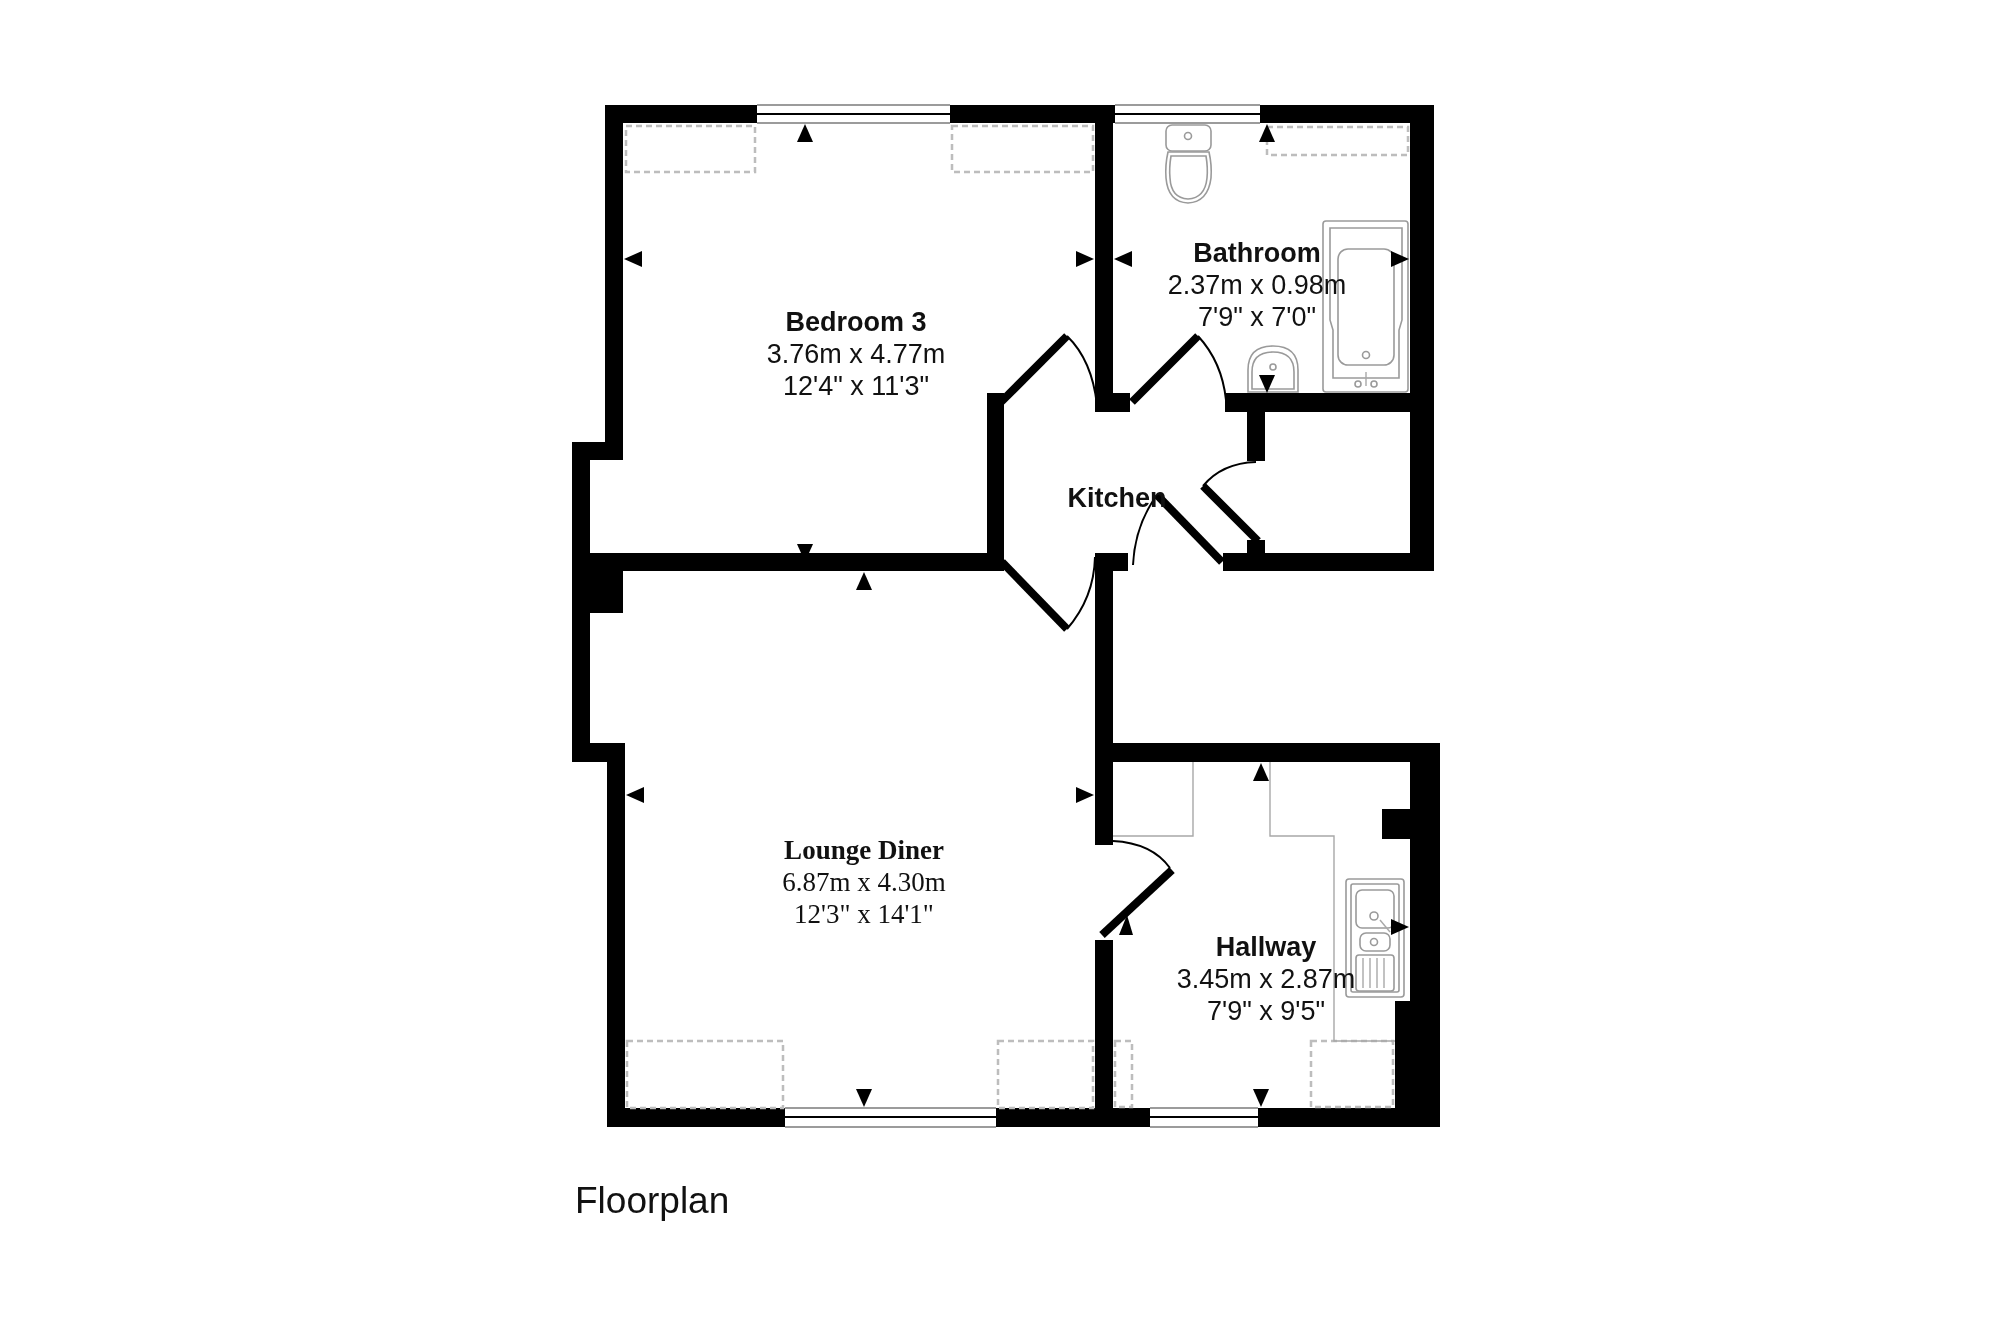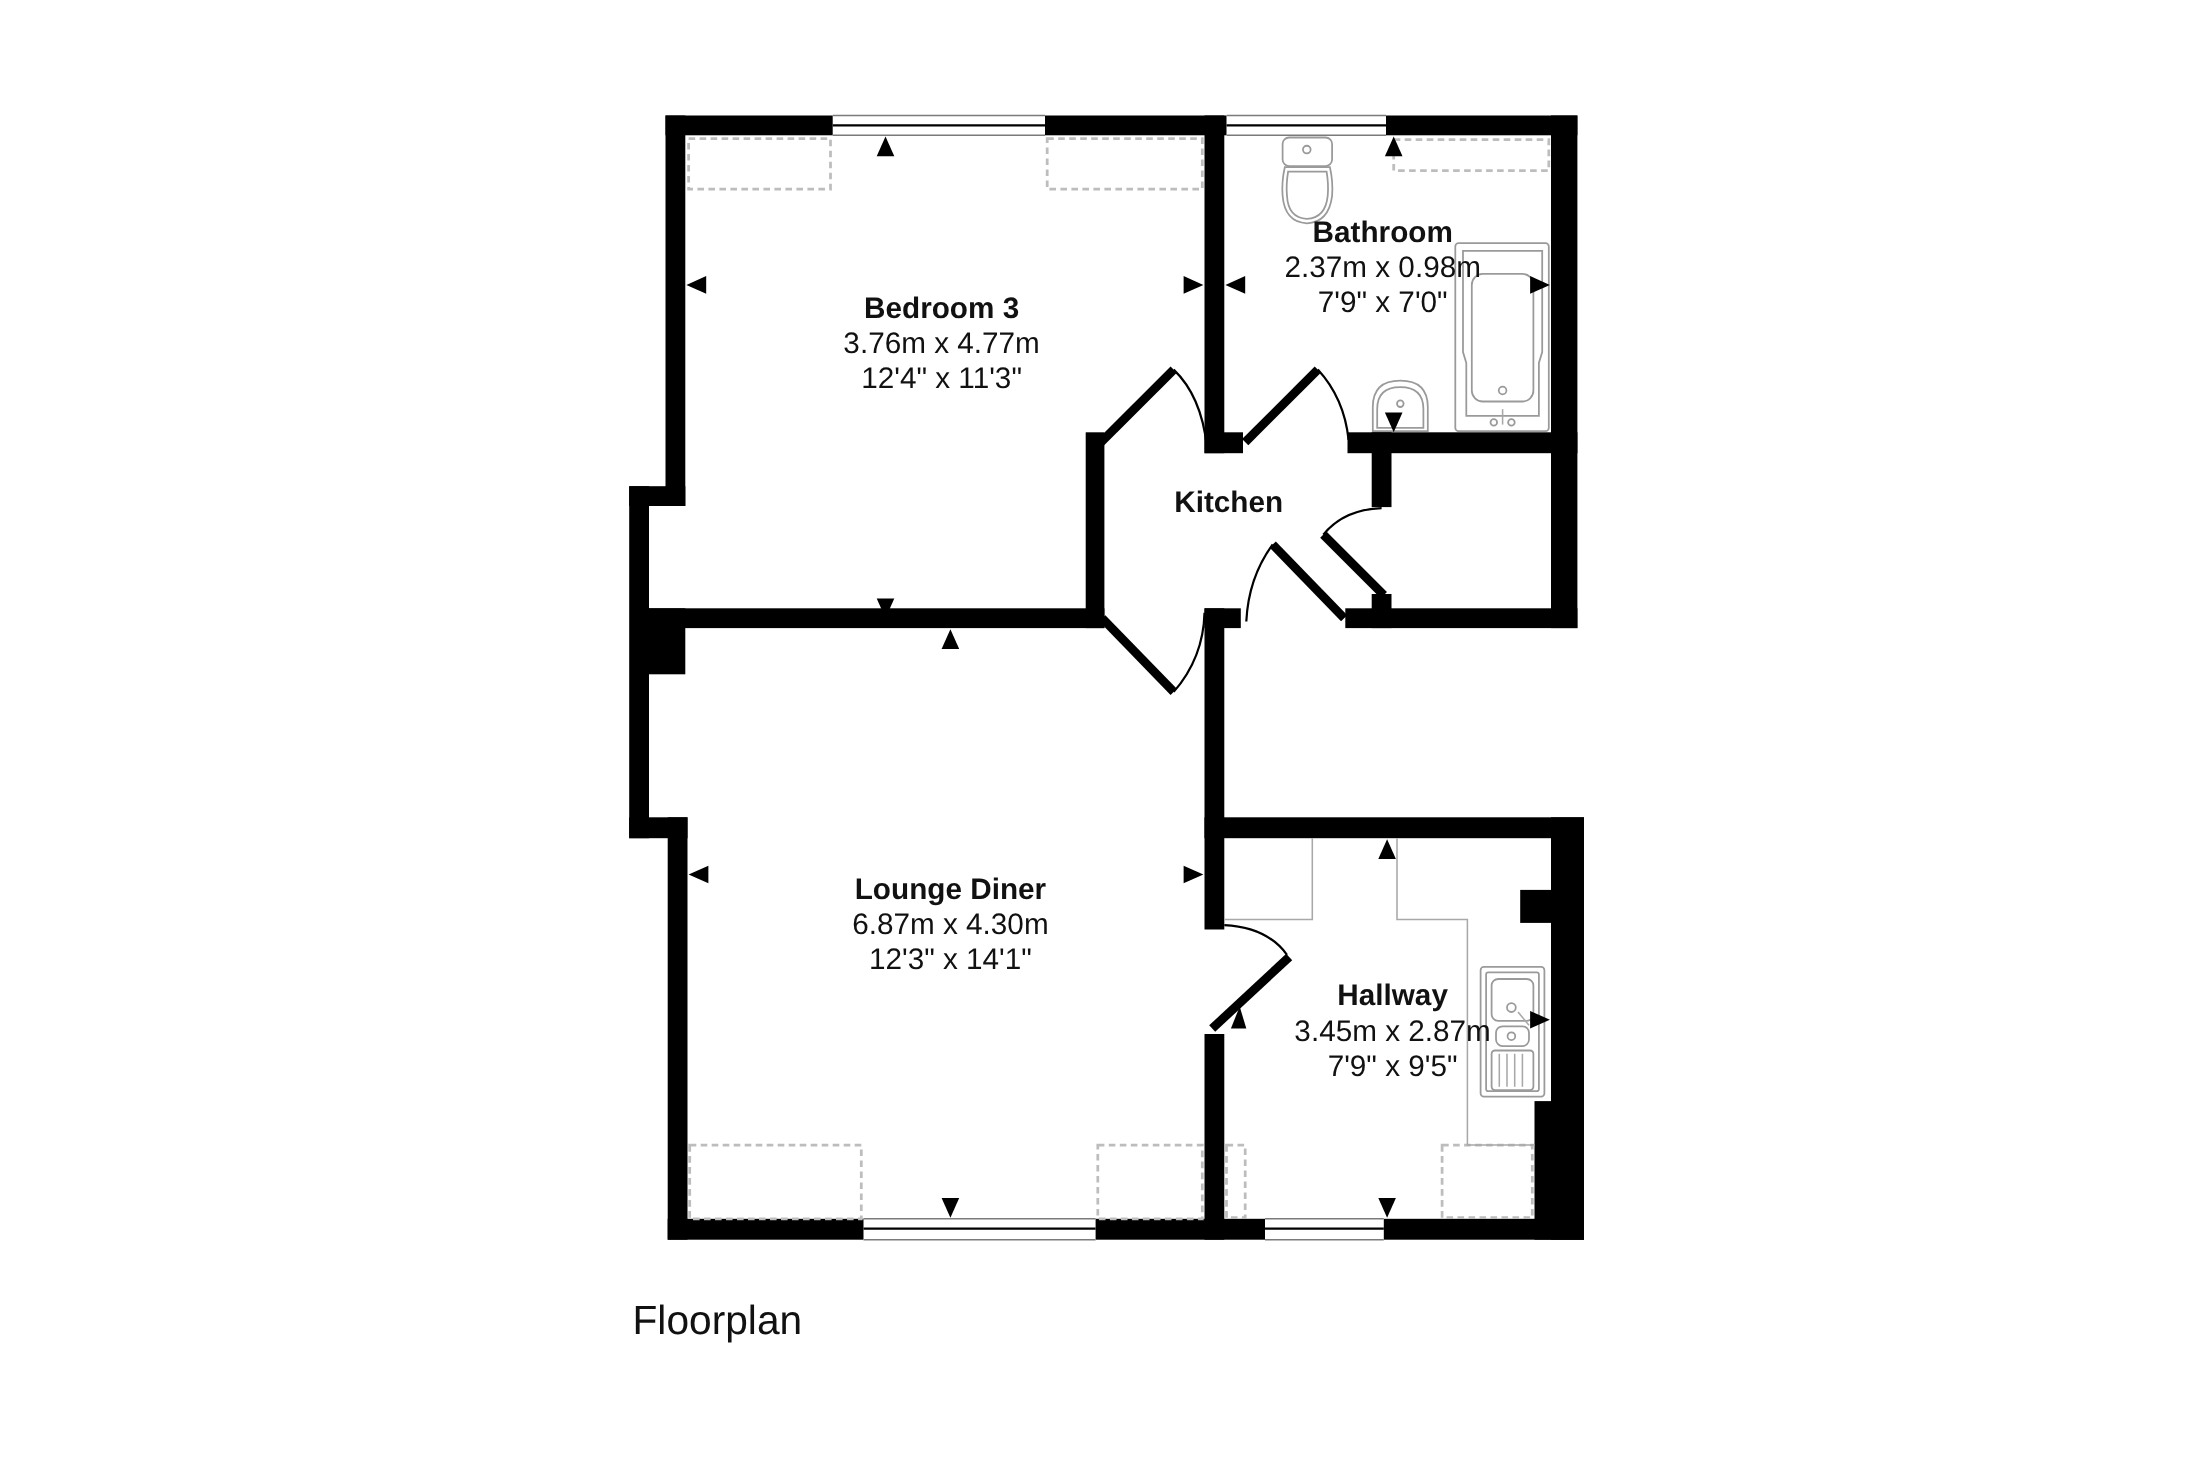--- a/index.html
+++ b/index.html
@@ -8,21 +8,21 @@
   .wall { fill: #000000; }
   .leaf { stroke: #000000; stroke-width: 8; fill: none; stroke-linecap: butt; }
   .arc { stroke: #000000; stroke-width: 2; fill: none; }
   .dash { stroke: #bdbdbd; stroke-width: 2.5; stroke-dasharray: 6 4; fill: none; }
   .fixture { stroke: #9a9a9a; stroke-width: 1.6; fill: #ffffff; }
   .counter { stroke: #a8a8a8; stroke-width: 1.4; fill: none; }
   .win-bg { fill: #ffffff; }
   .win-line { stroke: #000000; stroke-width: 2; }
   .win-edge { stroke: #7a7a7a; stroke-width: 1.4; }
   .arrow { fill: #000000; }
-  .room-label { position: absolute; text-align: center; color: #111111; font-size: 27px; line-height: 32px; white-space: nowrap; transform: translateX(-50%); }
+  .room-label { position: absolute; text-align: center; color: #111111; font-size: 27px; line-height: 32px; white-space: nowrap; transform: translateX(-50%); margin-top: 42px; }
   .room-name { font-weight: bold; display: block; }
   .room-dim { display: block; }
   .caption { position: absolute; left: 575px; top: 1180px; font-size: 37px; color: #111111; }
 </style>
 </head>
 <body>
 
 <svg class="plan" viewBox="0 0 2000 1333" xmlns="http://www.w3.org/2000/svg">
 
   <g>
@@ -209,21 +209,21 @@
 <div class="room-label" style="left:1257px; top:195px;">
   <span class="room-name">Bathroom</span>
   <span class="room-dim">2.37m x 0.98m</span>
   <span class="room-dim">7'9" x 7'0"</span>
 </div>
 
 <div class="room-label" style="left:1117px; top:440px;">
   <span class="room-name">Kitchen</span>
 </div>
 
-<div class="room-label" style="left:864px; top:792px;">
+<div class="room-label" style="left:864px; top:792px;font-family:Liberation Serif, serif;">
   <span class="room-name">Lounge Diner</span>
   <span class="room-dim">6.87m x 4.30m</span>
   <span class="room-dim">12'3" x 14'1"</span>
 </div>
 
 <div class="room-label" style="left:1266px; top:889px;">
   <span class="room-name">Hallway</span>
   <span class="room-dim">3.45m x 2.87m</span>
   <span class="room-dim">7'9" x 9'5"</span>
 </div>

